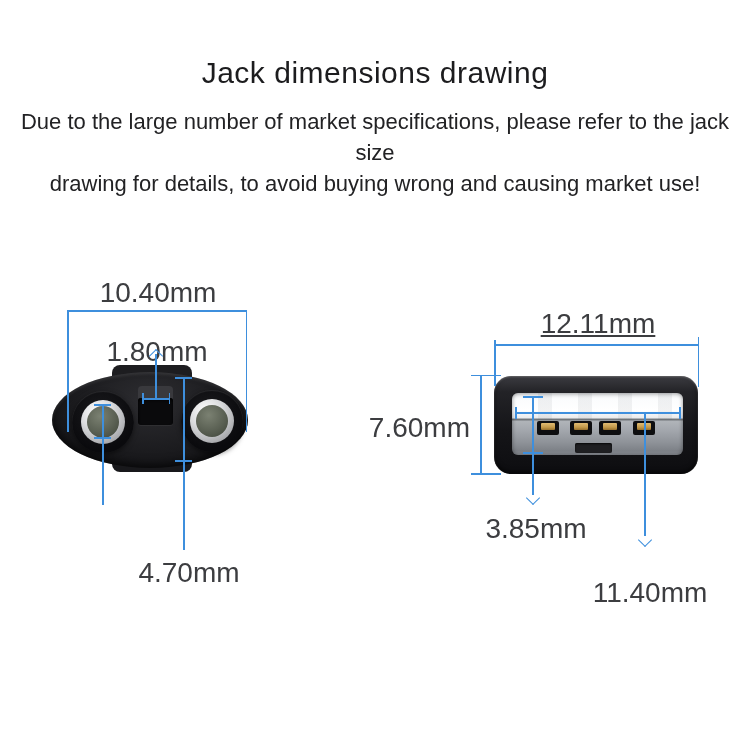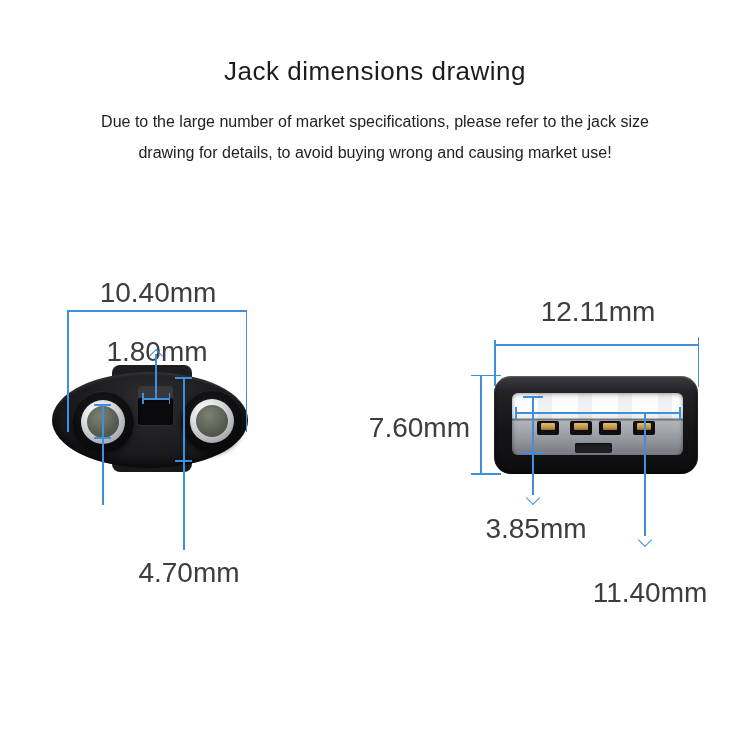--- a/index.html
+++ b/index.html
@@ -2,25 +2,25 @@
 <html><head>
 <meta charset="utf-8">
 <style>
   html,body{margin:0;padding:0;background:#fff;}
   .stage{
     position:relative;width:750px;height:750px;background:#ffffff;
     font-family:"Liberation Sans", sans-serif;overflow:hidden;
   }
   .title{
     position:absolute;left:0;top:56px;width:750px;text-align:center;
-    font-size:26px;font-weight:400;color:#1c1c1e;letter-spacing:.5px;
+    font-size:30px;font-weight:400;color:#1c1c1e;letter-spacing:.5px;
   }
   .subtitle{
     position:absolute;left:0;top:106px;width:750px;text-align:center;
-    font-size:16px;line-height:31px;color:#222224;
+    font-size:22px;line-height:31px;color:#222224;
   }
   .dim-label{
     position:absolute;font-size:28px;color:#3c3d40;text-align:center;white-space:nowrap;
   }
   .dl{position:absolute;background:#3e8fdd;z-index:6;}
   .chev{position:absolute;width:9px;height:9px;z-index:6;}
   .chev.up{border-top:1.7px solid #3e8fdd;border-left:1.7px solid #3e8fdd;transform:rotate(45deg);}
   .chev.down{border-bottom:1.7px solid #3e8fdd;border-right:1.7px solid #3e8fdd;transform:rotate(45deg);}
 
   
@@ -133,21 +133,21 @@
       <div class="contact" style="left:87px;">
           <div class="gold"></div>
         </div>
       <div class="contact" style="left:121px;">
           <div class="gold"></div>
         </div>
       <div class="slot"></div>
     </div>
   </div>
 
-  <div class="dim-label" style="left:528px;top:296px;width:140px;">12.11mm</div>
+  <div class="dim-label" style="left:528px;top:308px;width:140px;text-decoration:underline;">12.11mm</div>
   <div class="dl" style="left:494px;top:344px;width:205px;height:1.5px;"></div>
   <div class="dl" style="left:494px;top:340px;width:1.5px;height:46px;"></div>
   <div class="dl" style="left:697.5px;top:337px;width:1.5px;height:50px;"></div>
 
   <div class="dim-label" style="left:350px;top:412px;width:120px;text-align:right;">7.60mm</div>
   <div class="dl" style="left:480px;top:375px;width:1.5px;height:99px;"></div>
   <div class="dl" style="left:471px;top:374.5px;width:30px;height:1.5px;"></div>
   <div class="dl" style="left:471px;top:473px;width:30px;height:1.5px;"></div>
 
   <div class="dl" style="left:532px;top:396px;width:1.5px;height:99px;"></div>

